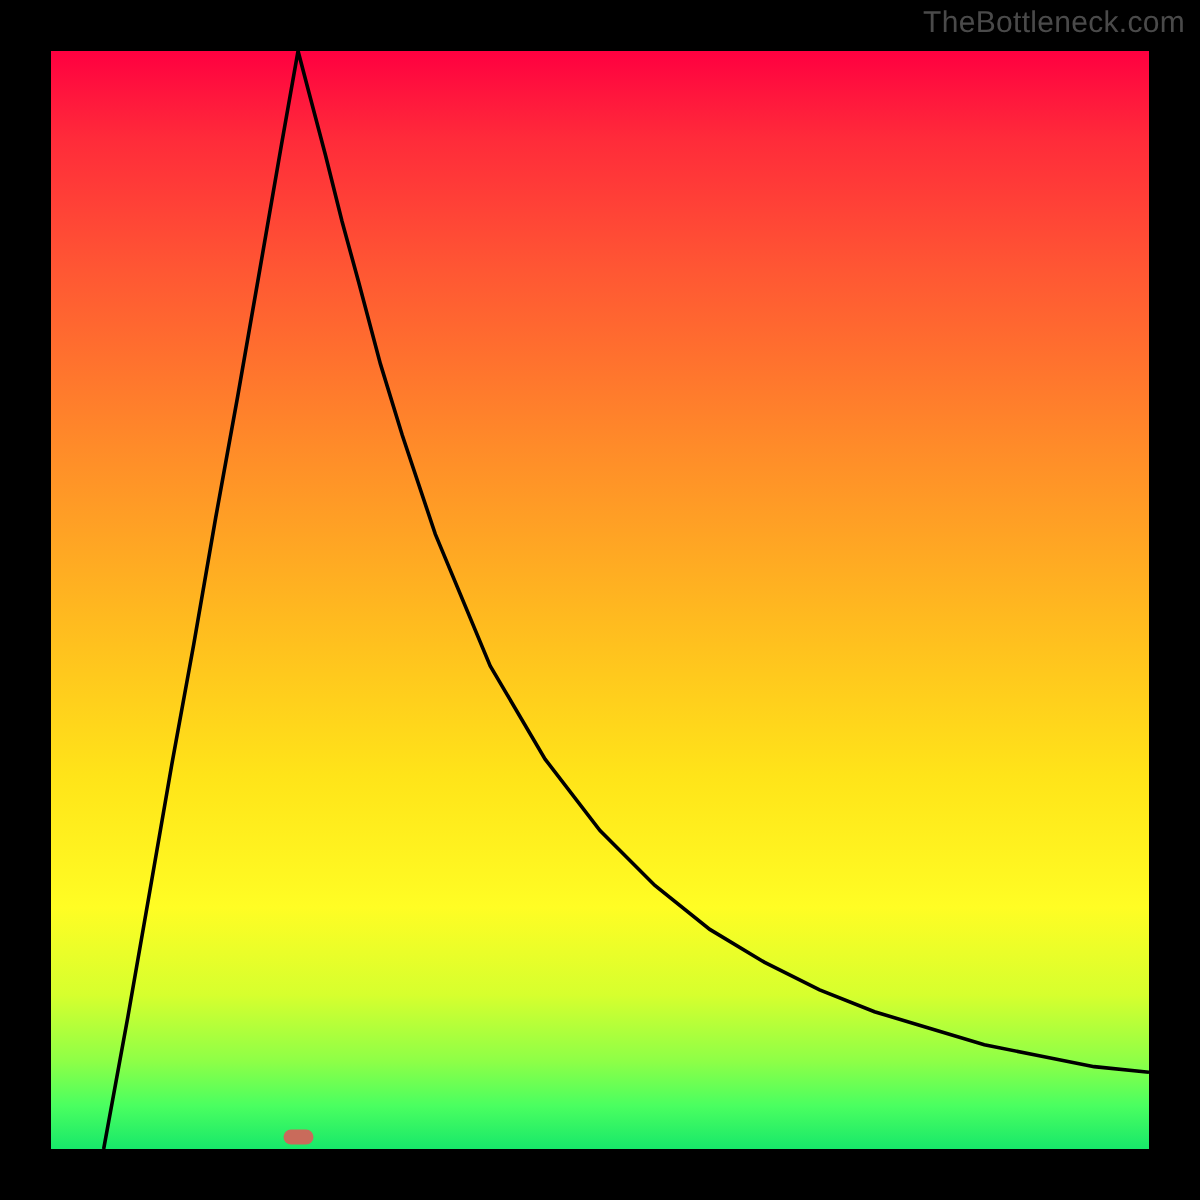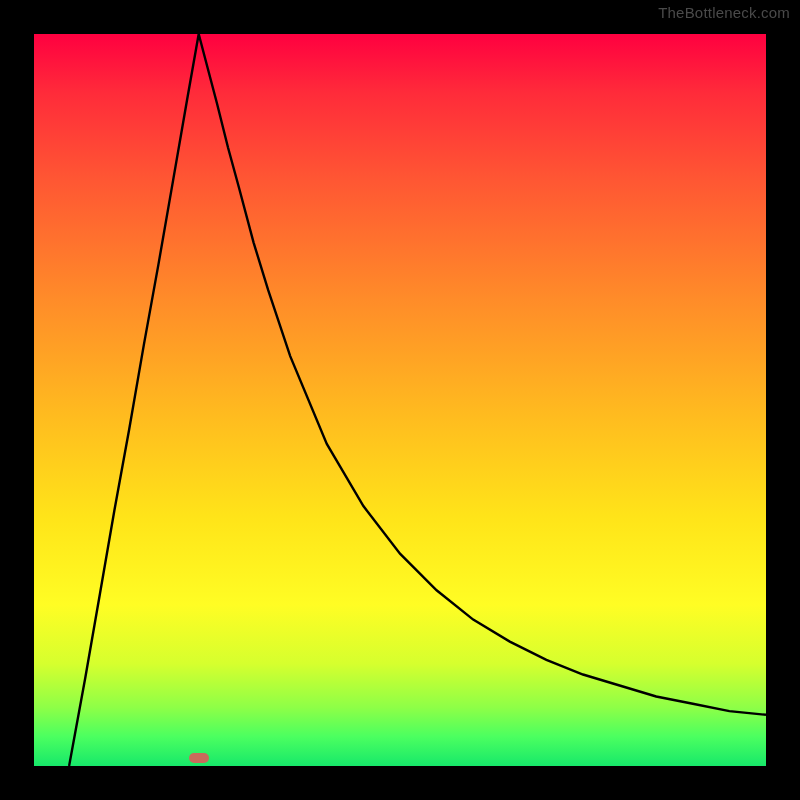--- a/index.html
+++ b/index.html
@@ -55,21 +55,21 @@
     height: 10px;
     border-radius: 5px;
     background: #c96b5b;
     transform: translate(-50%, -50%);
   }
   .watermark {
     position: absolute;
     top: 4px;
     right: 10px;
     color: #4a4a4a;
-    font-size: 15px;
+    font-size: 20px;
     letter-spacing: 0.2px;
     user-select: none;
   }
 </style>
 </head>
 <body>
 
 <div class="frame">
   <div class="watermark">TheBottleneck.com</div>
 

